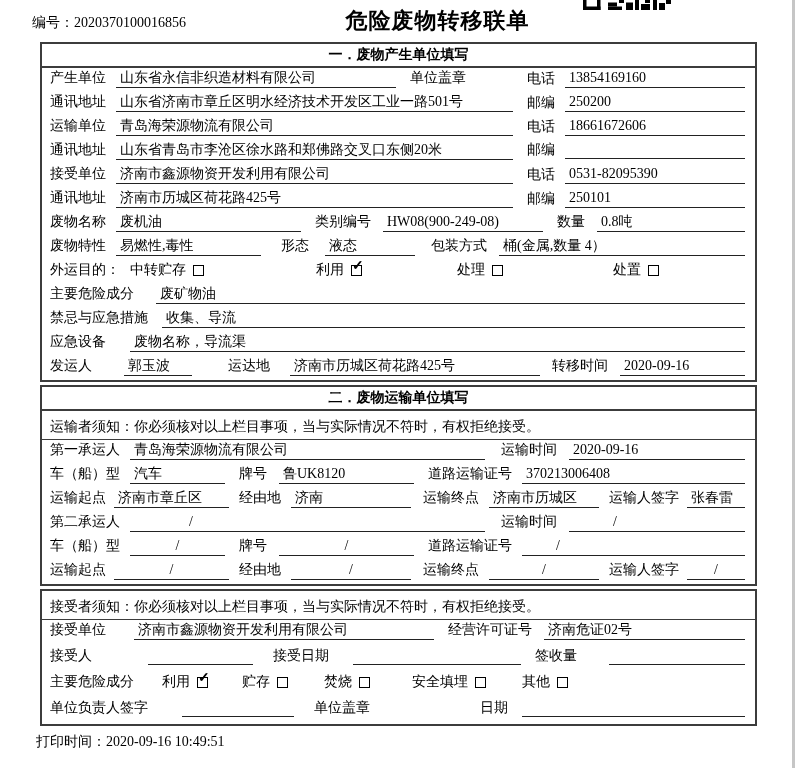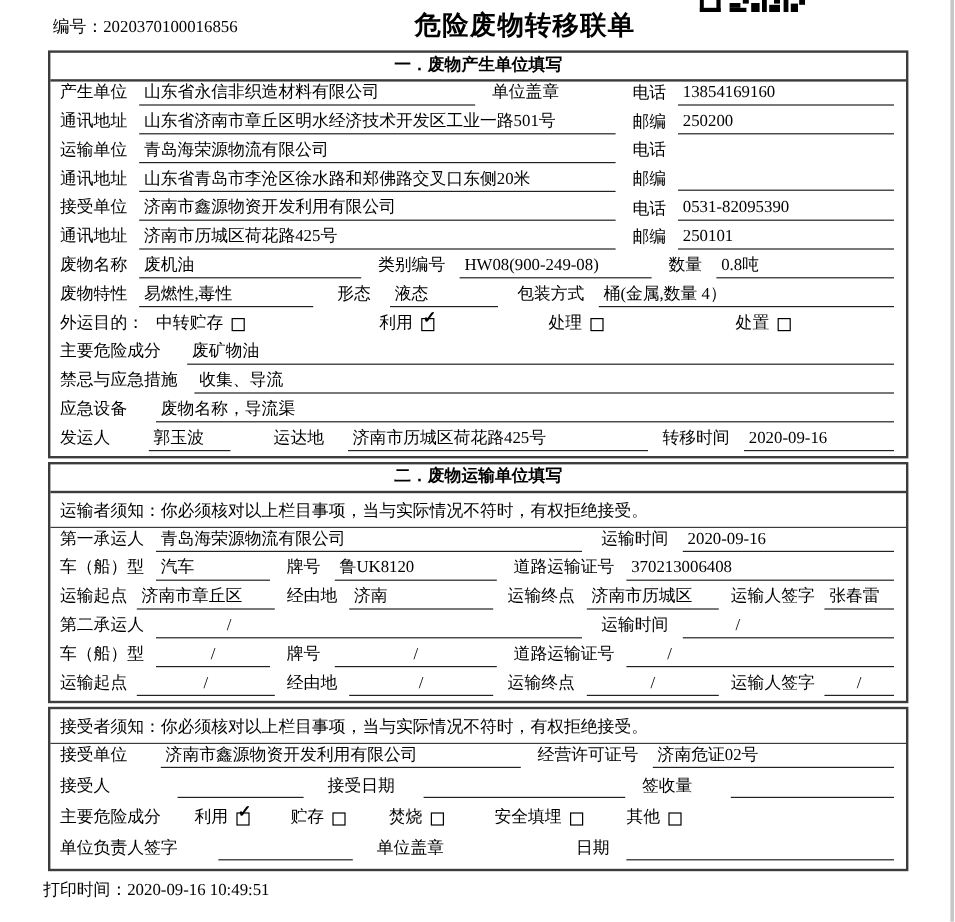--- a/index.html
+++ b/index.html
@@ -6,21 +6,21 @@
   html,body { background:#ffffff; }
   body {
     width:796px; height:768px; overflow:hidden;
     font-family:"Liberation Serif","DejaVu Serif",serif;
     color:#000;
   }
   .page { position:relative; width:796px; height:768px; background:#fff; }
   .page-edge { position:absolute; top:0; right:1px; width:3px; height:768px; background:#c6c6c6; }
 
   .hdr { position:relative; height:42px; }
-  .serial { position:absolute; left:44px; top:14px; font-size:14px; white-space:nowrap; }
+  .serial { position:absolute; left:32px; top:14px; font-size:14px; white-space:nowrap; }
   .doc-title { position:absolute; left:80px; top:6px; width:715px; text-align:center;
                font-size:22px; font-weight:bold; letter-spacing:1px; }
   .qr { position:absolute; left:583px; top:0; width:88px; height:10px; }
   .qr rect { fill:#000; }
 
   .box { margin-left:40px; width:717px; border:2px solid #3c3c3c; background:#fff; margin-bottom:3px; }
   .box-h { font-size:14px; font-weight:bold; line-height:17px; padding:2px 8px 3px; border-bottom:2px solid #3c3c3c;text-align:center; }
   .row { display:flex; align-items:flex-start; font-size:14px; line-height:19px; height:24px; padding:0 10px 3px 8px; }
   .row.tall { height:26px; }
   .notice { font-size:14px; line-height:19px; height:29px; padding:6px 8px 0; border-bottom:1px solid #3c3c3c; }
@@ -98,20 +98,21 @@
           <span class="lbl">邮编</span>
           <span class="ul fill">250200</span>
         </span>
     </div>
 
     <div class="row">
       <span class="lbl">运输单位</span>
       <span class="ul fill ml10" style="margin-right:14px">青岛海荣源物流有限公司</span>
       <span class="rgrp">
           <span class="lbl">电话</span>
+          <span class="ul fill">18661672606</span>
         </span>
     </div>
 
     <div class="row">
       <span class="lbl">通讯地址</span>
       <span class="ul fill ml10" style="margin-right:14px">山东省青岛市李沧区徐水路和郑佛路交叉口东侧20米</span>
       <span class="rgrp">
           <span class="lbl">邮编</span>
           <span class="ul fill"></span>
         </span>

